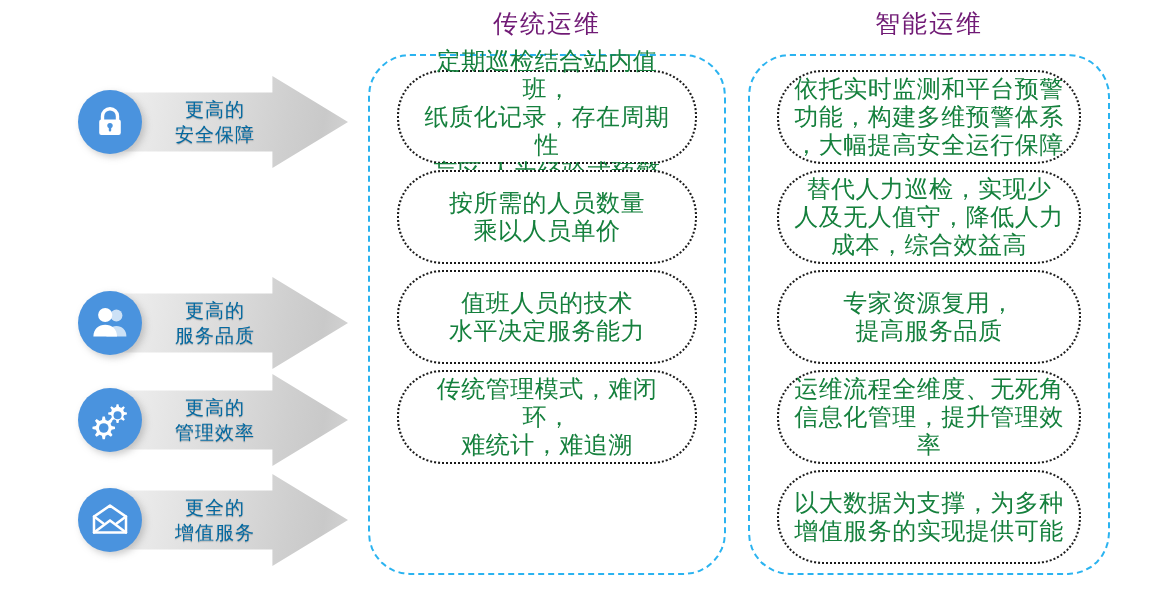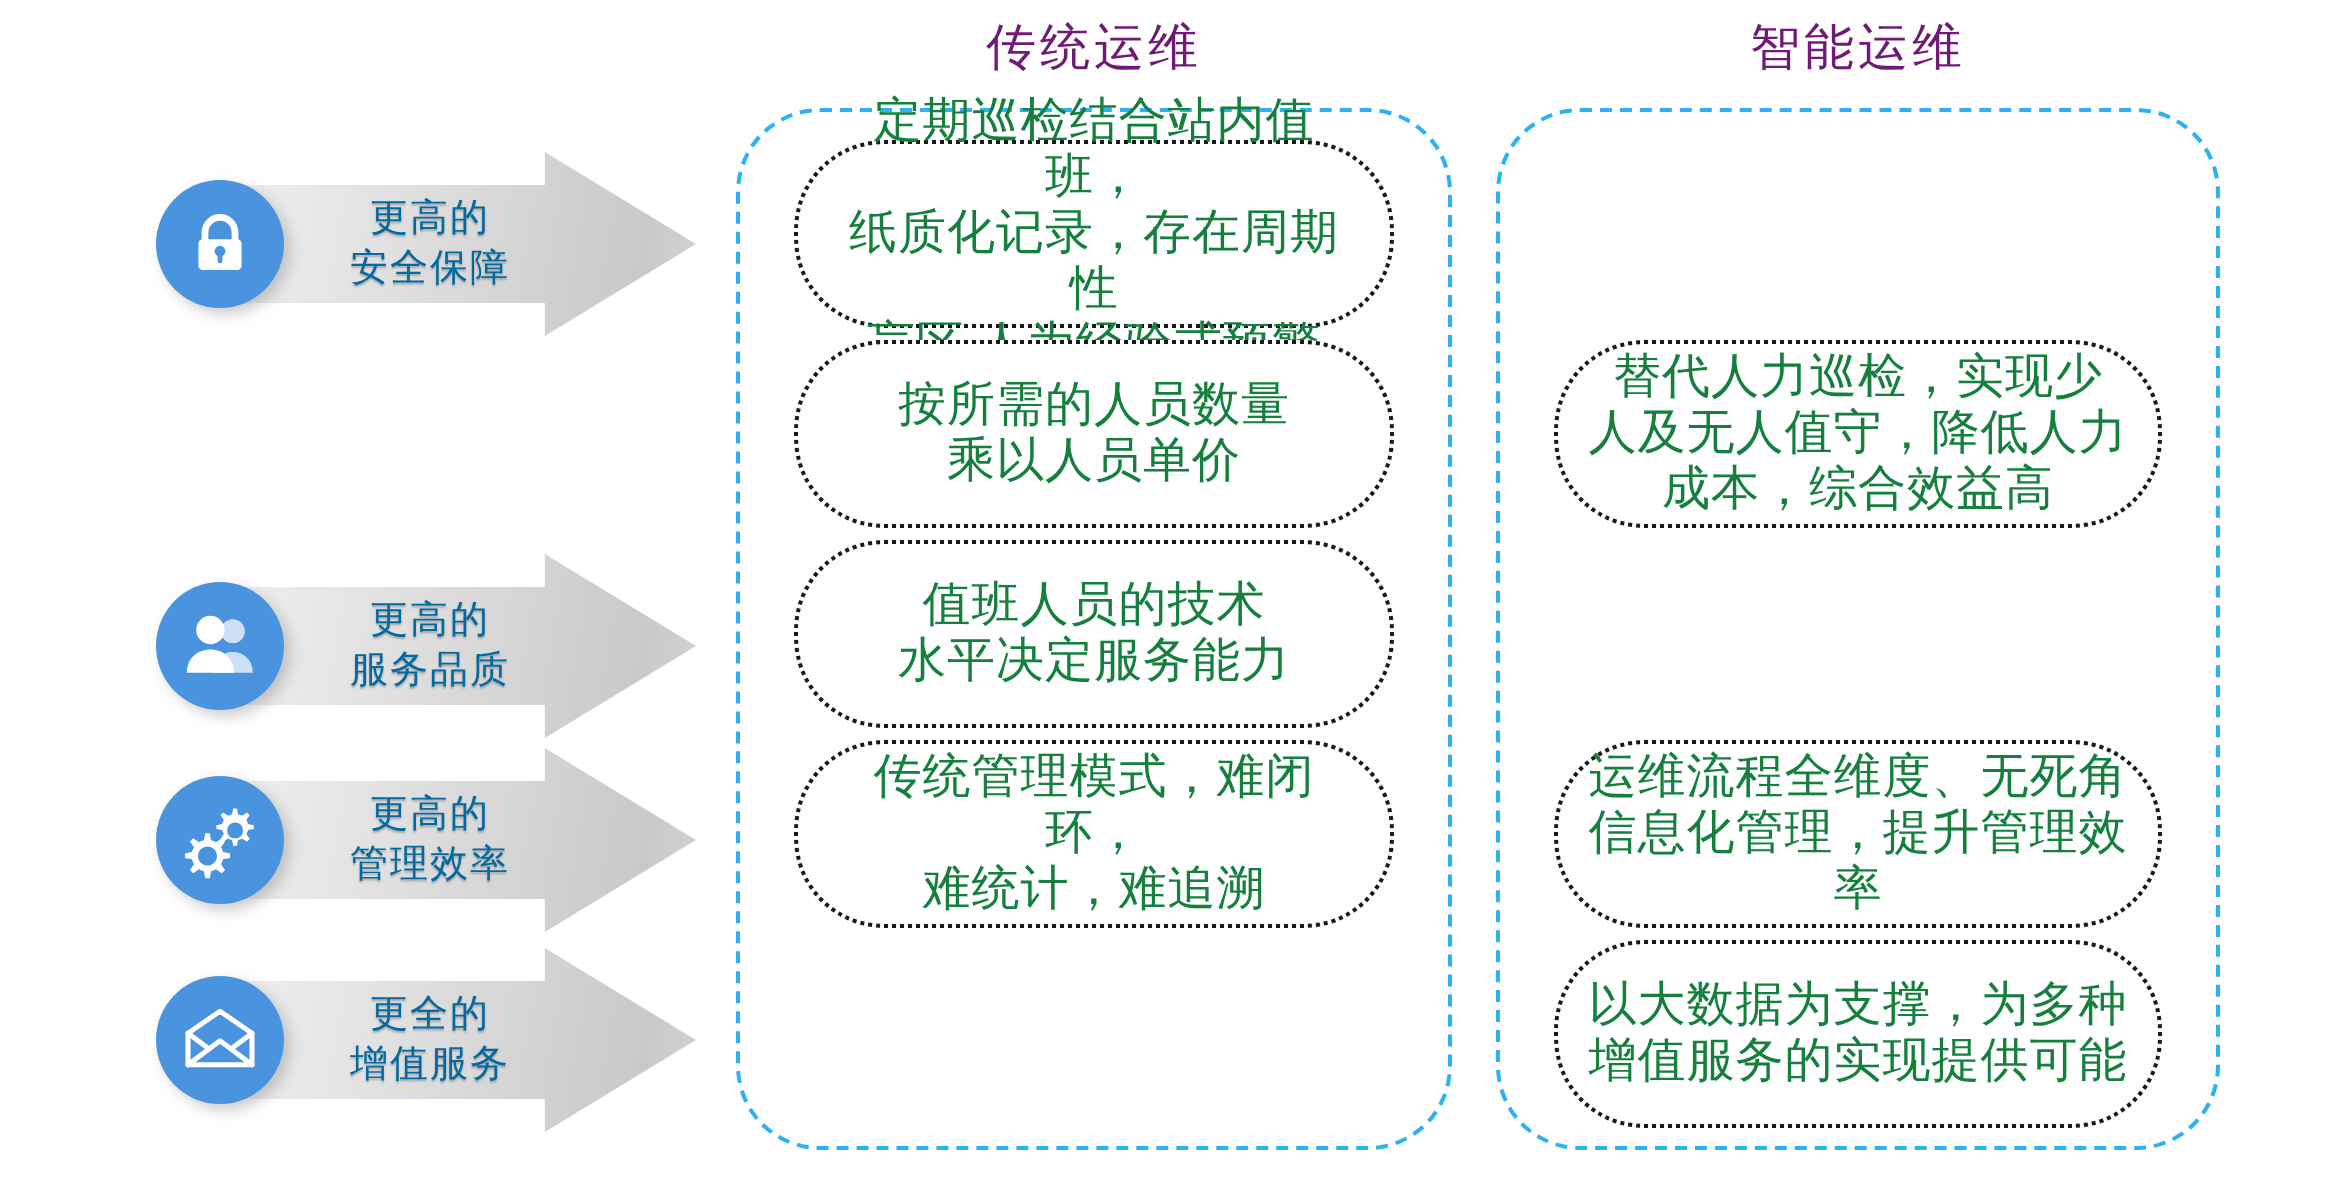--- a/index.html
+++ b/index.html
@@ -237,25 +237,34 @@
 难统计，难追溯</span>
       </div>
     </div>
   </div>
 </div>
 
 <div class="compare-col" id="col-intelligent">
   <div class="col-heading">智能运维</div>
   <div class="dashed-frame">
     <div class="cards">
+      <div class="info-card card-0">
+        <span class="info-card-text">依托实时监测和平台预警
+功能，构建多维预警体系
+，大幅提高安全运行保障</span>
+      </div>
       <div class="info-card card-1">
         <span class="info-card-text">替代人力巡检，实现少
 人及无人值守，降低人力
 成本，综合效益高</span>
       </div>
+      <div class="info-card card-2">
+        <span class="info-card-text">专家资源复用，
+提高服务品质</span>
+      </div>
       <div class="info-card card-3">
         <span class="info-card-text">运维流程全维度、无死角
 信息化管理，提升管理效率</span>
       </div>
       <div class="info-card card-4">
         <span class="info-card-text">以大数据为支撑，为多种
 增值服务的实现提供可能</span>
       </div>
     </div>
   </div>

